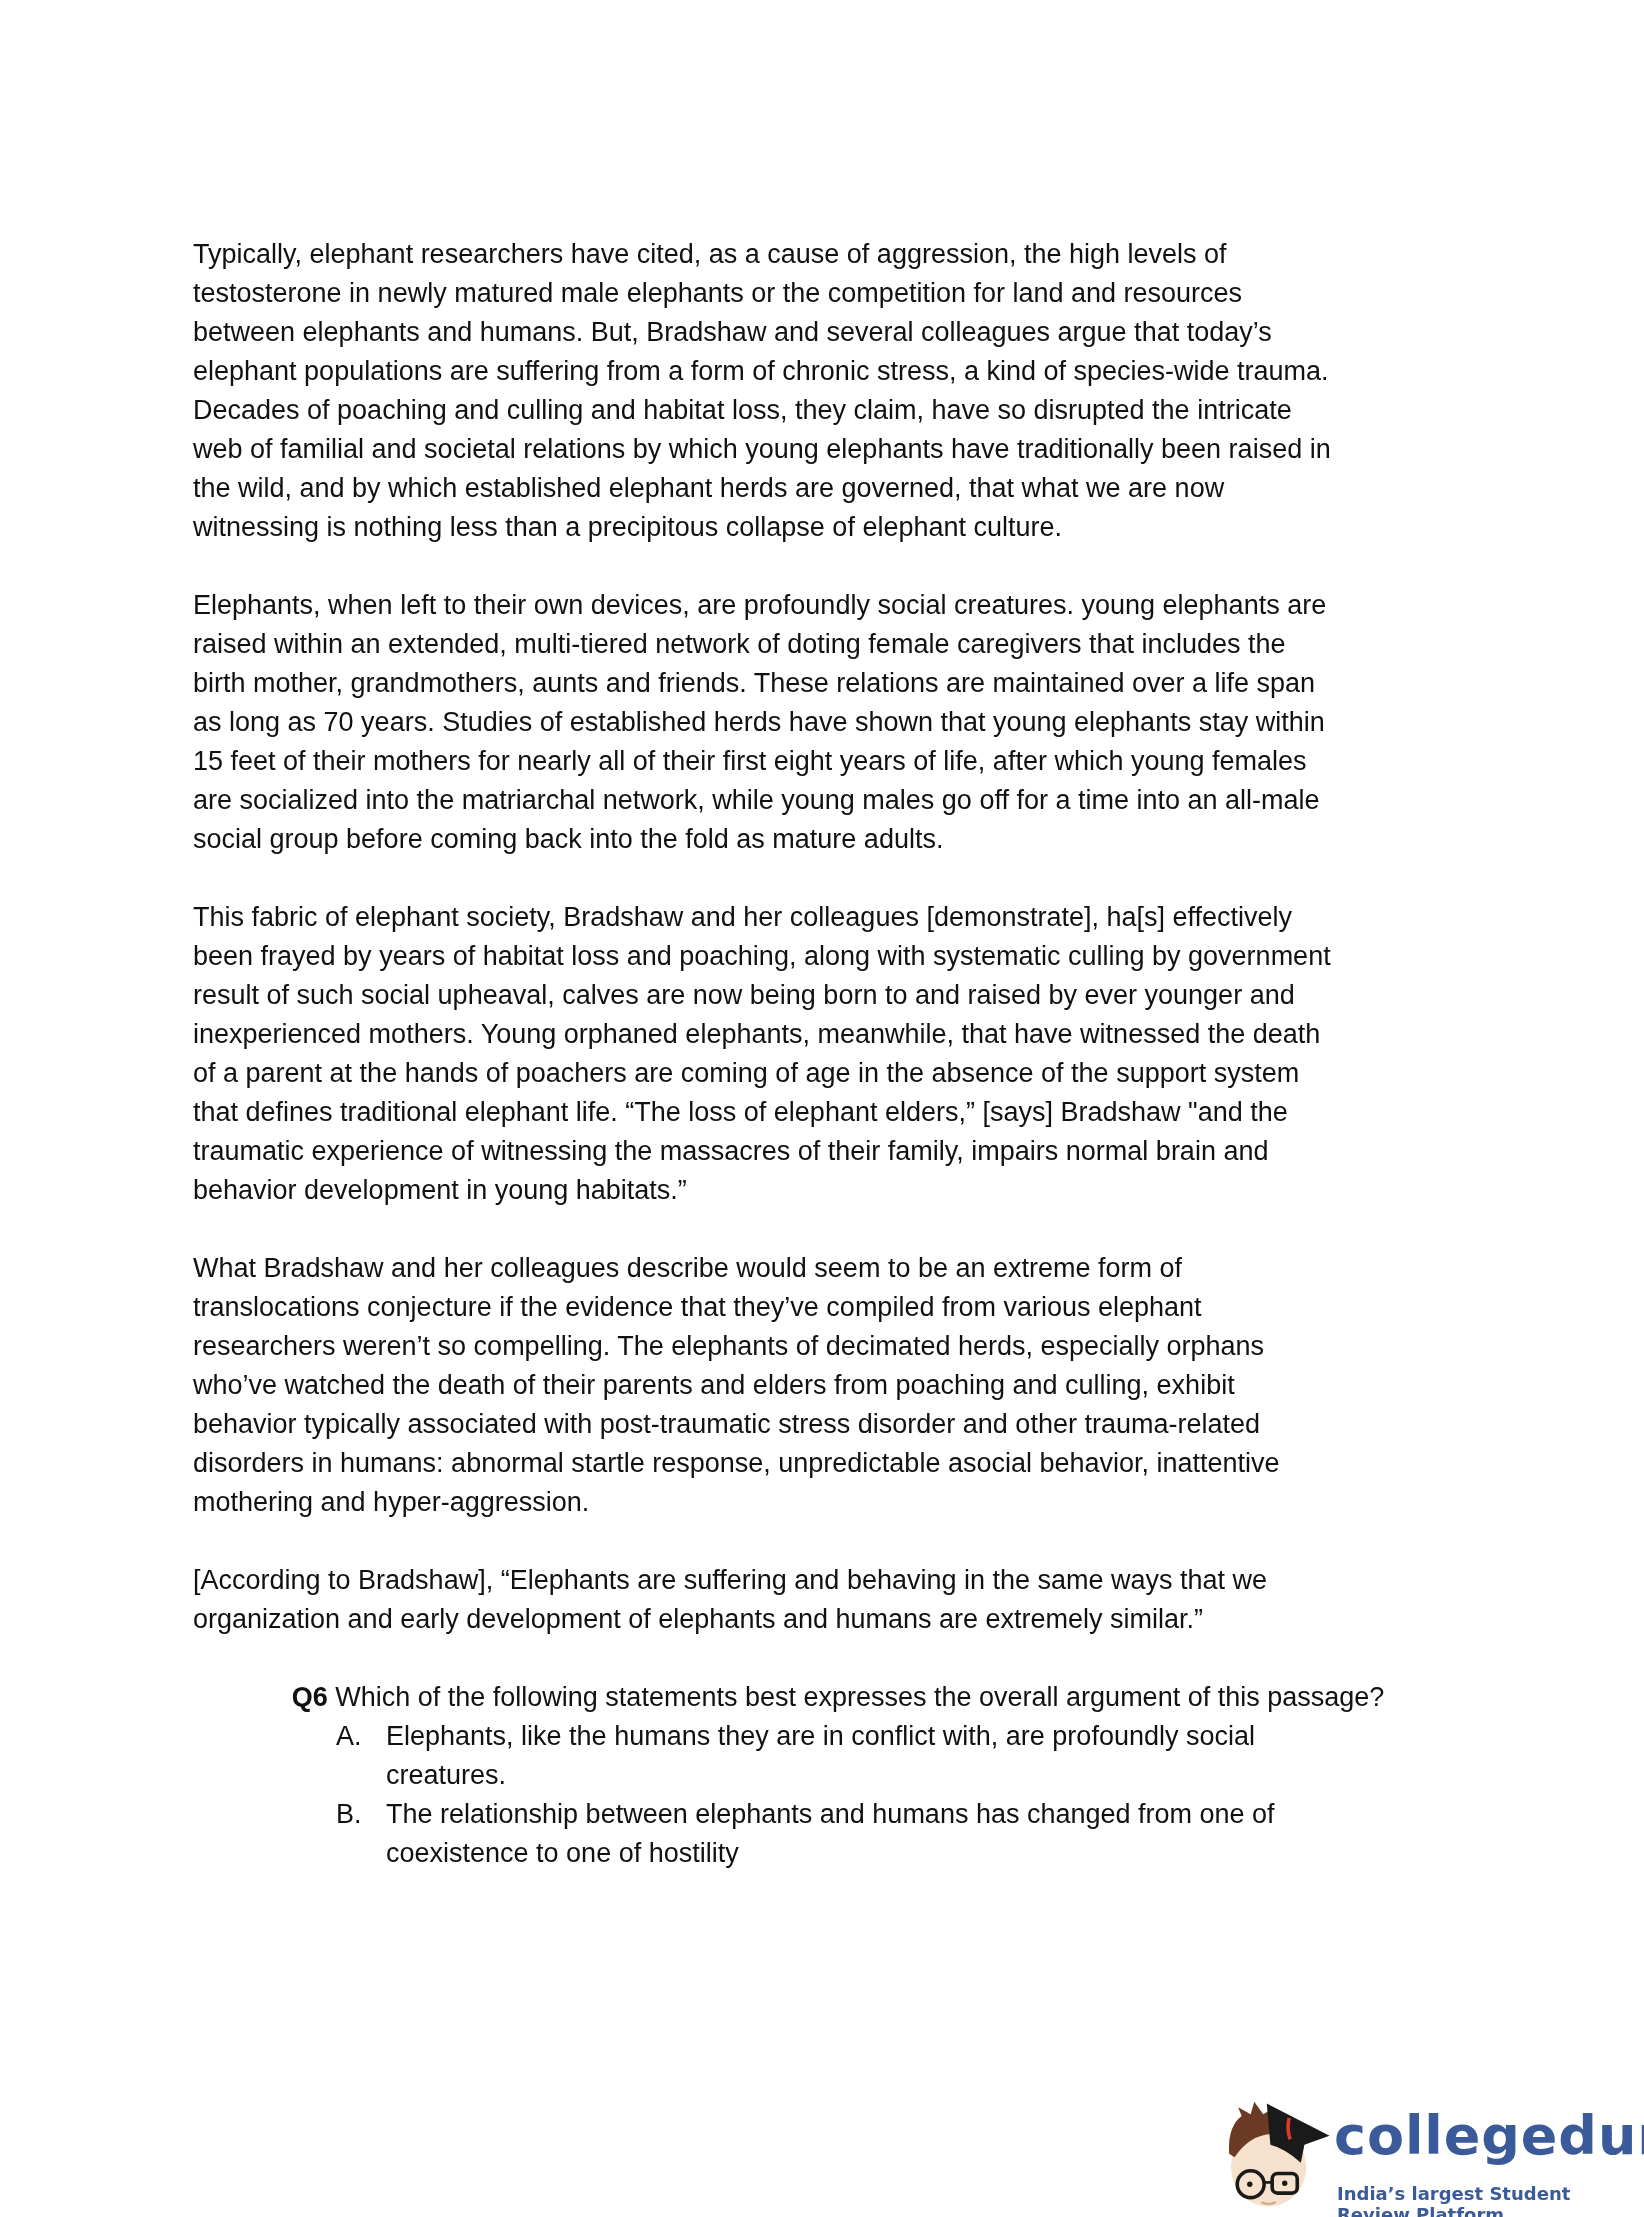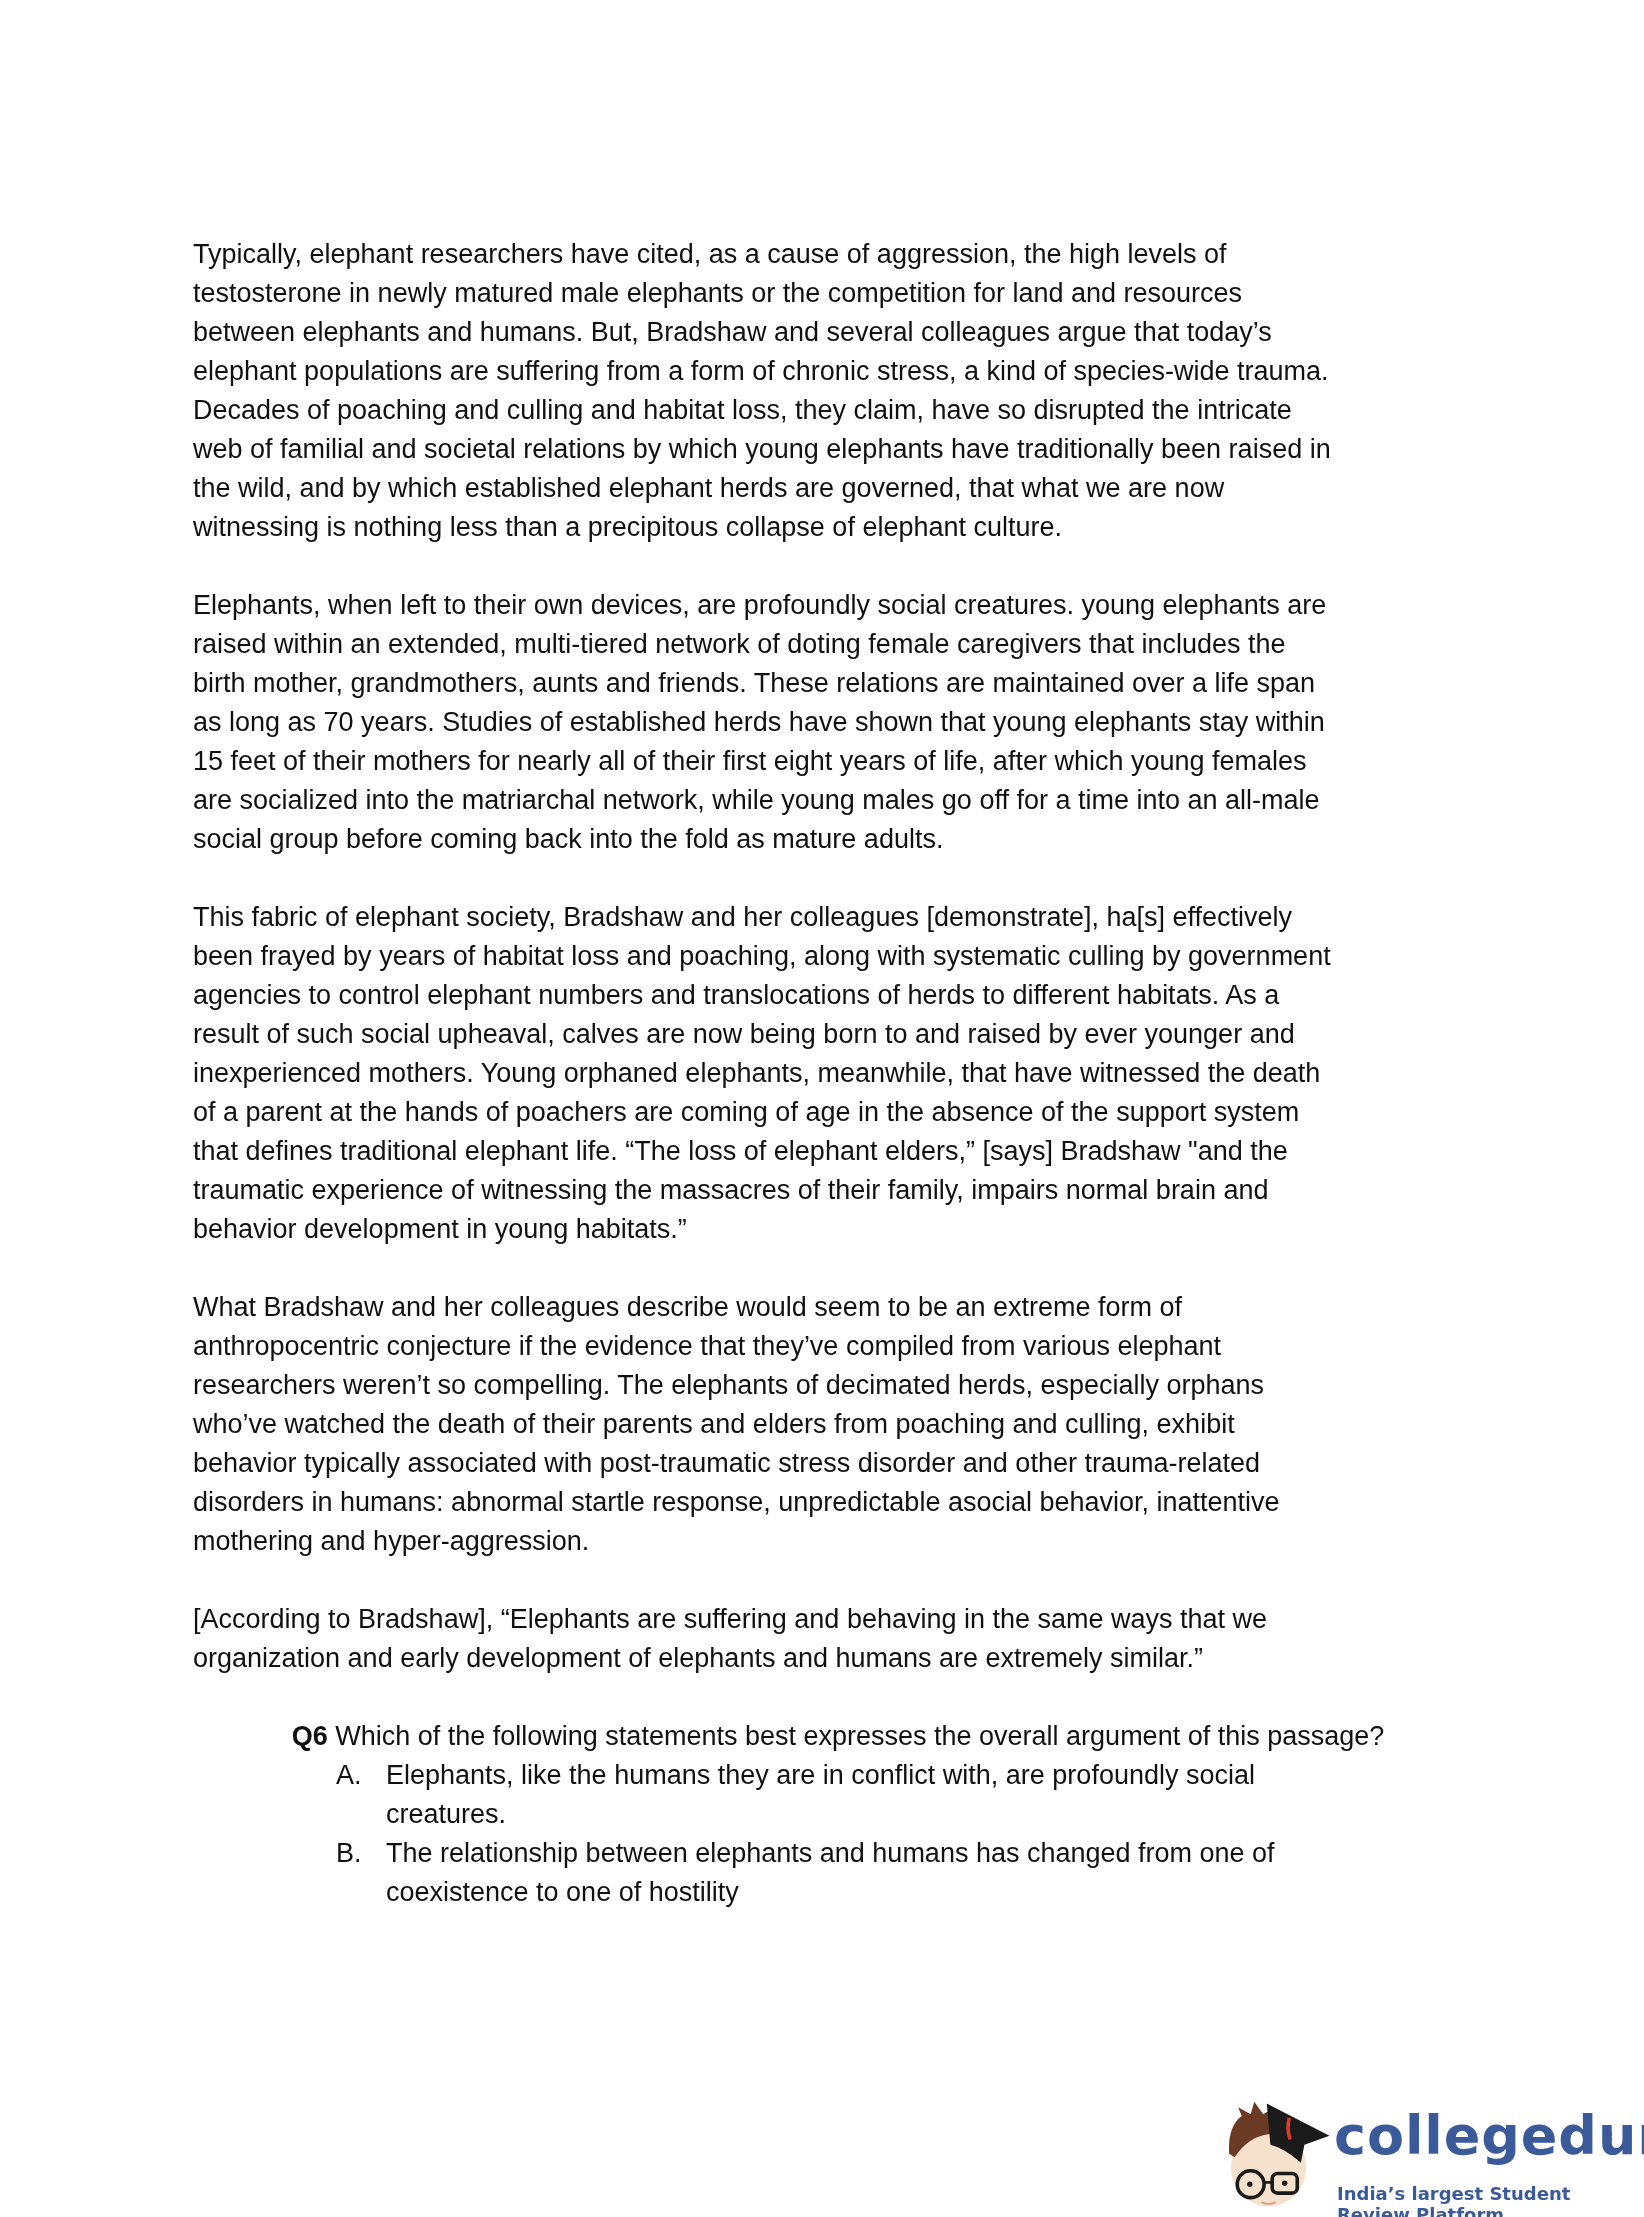--- a/index.html
+++ b/index.html
@@ -56,31 +56,30 @@
           <span class="line">raised within an extended, multi-tiered network of doting female caregivers that includes the</span>
           <span class="line">birth mother, grandmothers, aunts and friends. These relations are maintained over a life span</span>
           <span class="line">as long as 70 years. Studies of established herds have shown that young elephants stay within</span>
           <span class="line">15 feet of their mothers for nearly all of their first eight years of life, after which young females</span>
           <span class="line">are socialized into the matriarchal network, while young males go off for a time into an all-male</span>
           <span class="line">social group before coming back into the fold as mature adults.</span>
         </p>
         <p class="para">
           <span class="line">This fabric of elephant society, Bradshaw and her colleagues [demonstrate], ha[s] effectively</span>
           <span class="line">been frayed by years of habitat loss and poaching, along with systematic culling by government</span>
-          <span class="line">agencies to control elephant numbers and translocations of herds to different habitats. As a</span>
           <span class="line">result of such social upheaval, calves are now being born to and raised by ever younger and</span>
           <span class="line">inexperienced mothers. Young orphaned elephants, meanwhile, that have witnessed the death</span>
           <span class="line">of a parent at the hands of poachers are coming of age in the absence of the support system</span>
           <span class="line">that defines traditional elephant life. “The loss of elephant elders,” [says] Bradshaw "and the</span>
           <span class="line">traumatic experience of witnessing the massacres of their family, impairs normal brain and</span>
           <span class="line">behavior development in young habitats.”</span>
         </p>
         <p class="para">
           <span class="line">What Bradshaw and her colleagues describe would seem to be an extreme form of</span>
-          <span class="line">anthropocentric conjecture if the evidence that they’ve compiled from various elephant</span>
+          <span class="line">translocations conjecture if the evidence that they’ve compiled from various elephant</span>
           <span class="line">researchers weren’t so compelling. The elephants of decimated herds, especially orphans</span>
           <span class="line">who’ve watched the death of their parents and elders from poaching and culling, exhibit</span>
           <span class="line">behavior typically associated with post-traumatic stress disorder and other trauma-related</span>
           <span class="line">disorders in humans: abnormal startle response, unpredictable asocial behavior, inattentive</span>
           <span class="line">mothering and hyper-aggression.</span>
         </p>
         <p class="para">
           <span class="line">[According to Bradshaw], “Elephants are suffering and behaving in the same ways that we</span>
           <span class="line">organization and early development of elephants and humans are extremely similar.”</span>
         </p>

